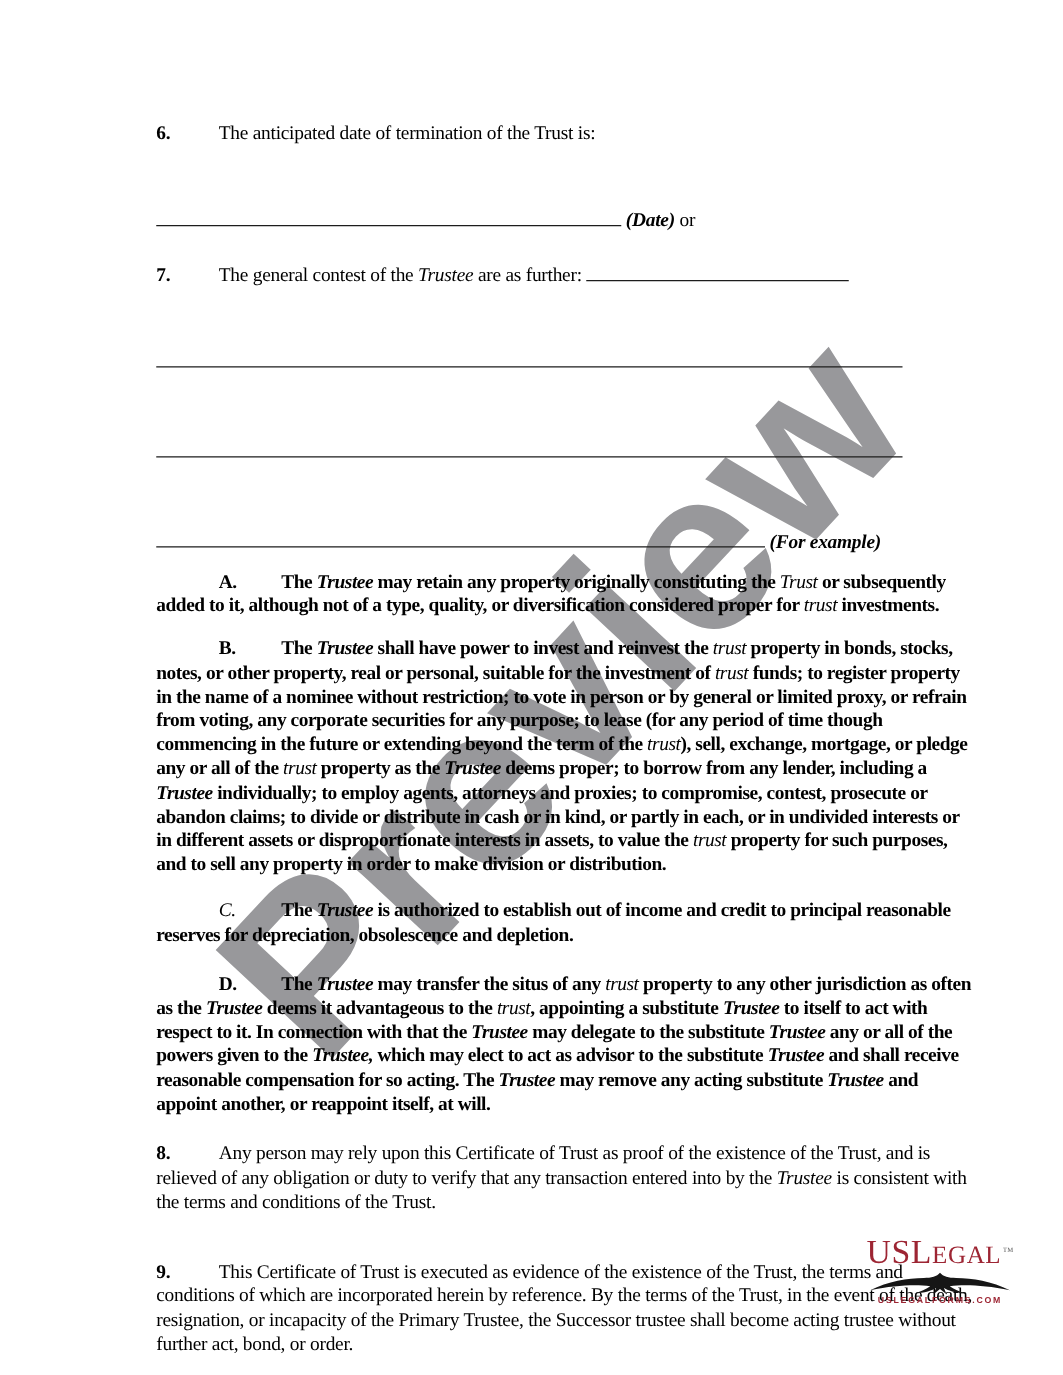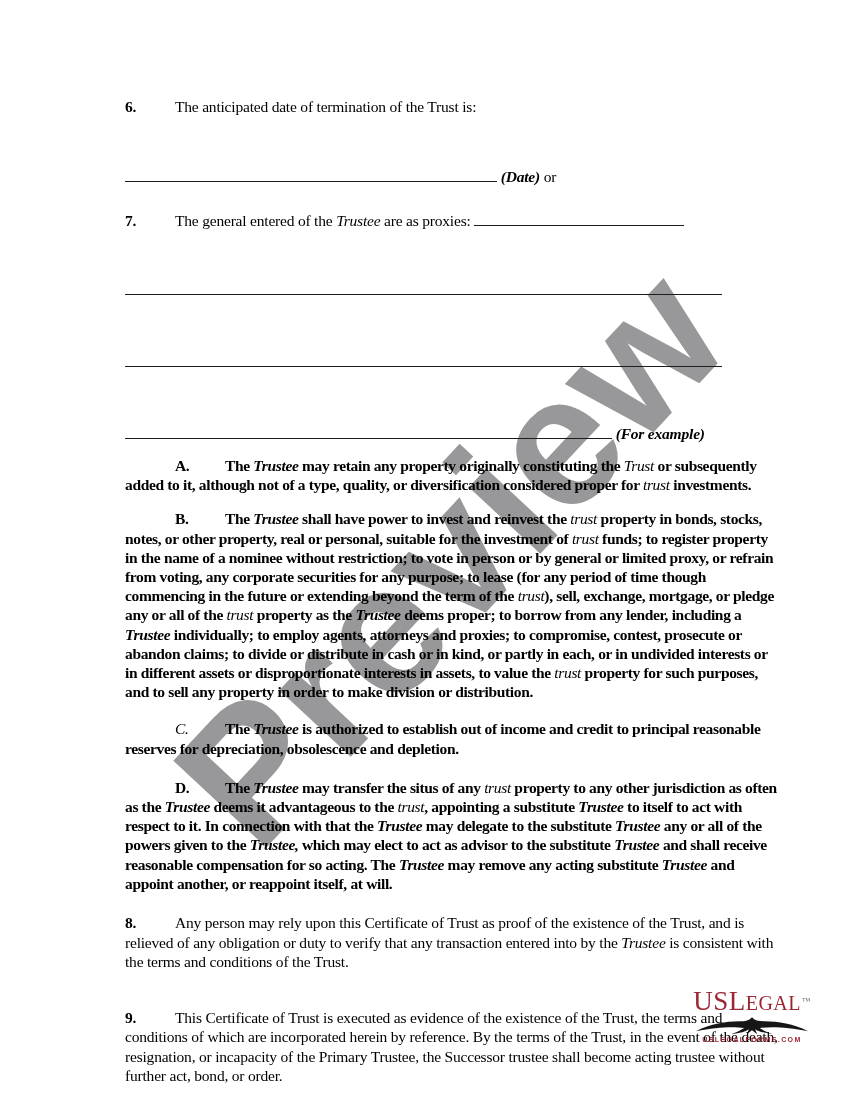--- a/index.html
+++ b/index.html
@@ -52,21 +52,21 @@
   <div class="watermark">Preview</div>
 
   <div class="content">
 
     <div id="c6" class="clause">
       <div class="nowrap"><span class="num">6.</span><span>The anticipated date of termination of the Trust is:</span></div>
       <div class="row"><span class="blank w372"></span> <span class="bi-label">(Date)</span> <span>or</span></div>
     </div>
 
     <div id="c7" class="clause">
-      <div class="nowrap"><span class="num">7.</span><span><span class="s-r">The general entered of the </span><span class="s-i">Trustee</span><span class="s-r"> are as proxies: </span></span><span class="blank w210"></span></div>
+      <div class="nowrap"><span class="num">7.</span><span><span class="s-r">The general contest of the </span><span class="s-i">Trustee</span><span class="s-r"> are as further: </span></span><span class="blank w210"></span></div>
       <div class="row"><span class="blank wfull"></span></div>
       <div class="row"><span class="blank wfull"></span></div>
       <div class="row"><span class="blank w487"></span> <span class="bi-label">(For example)</span></div>
     </div>
 
     <div id="pa" class="bpara">
       <span class="ind"></span><span class="plabel b">A.</span><span><span class="s-b">The </span><span class="s-bi">Trustee</span><span class="s-b"> may retain any property originally constituting the </span><span class="s-r">Trust</span><span class="s-b"> or subsequently added to it, although not of a type, quality, or diversification considered proper for </span><span class="s-r">trust</span><span class="s-b"> investments.</span></span>
     </div>
 
     <div id="pb" class="bpara">

